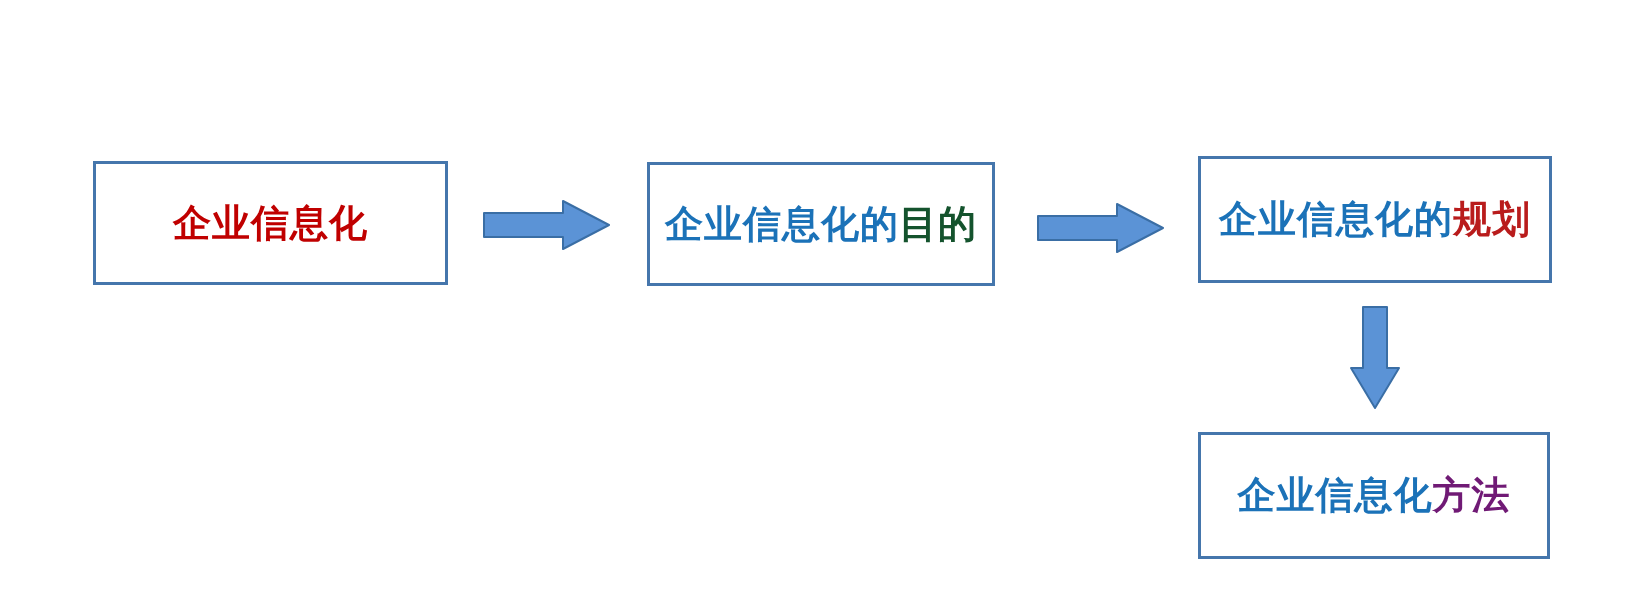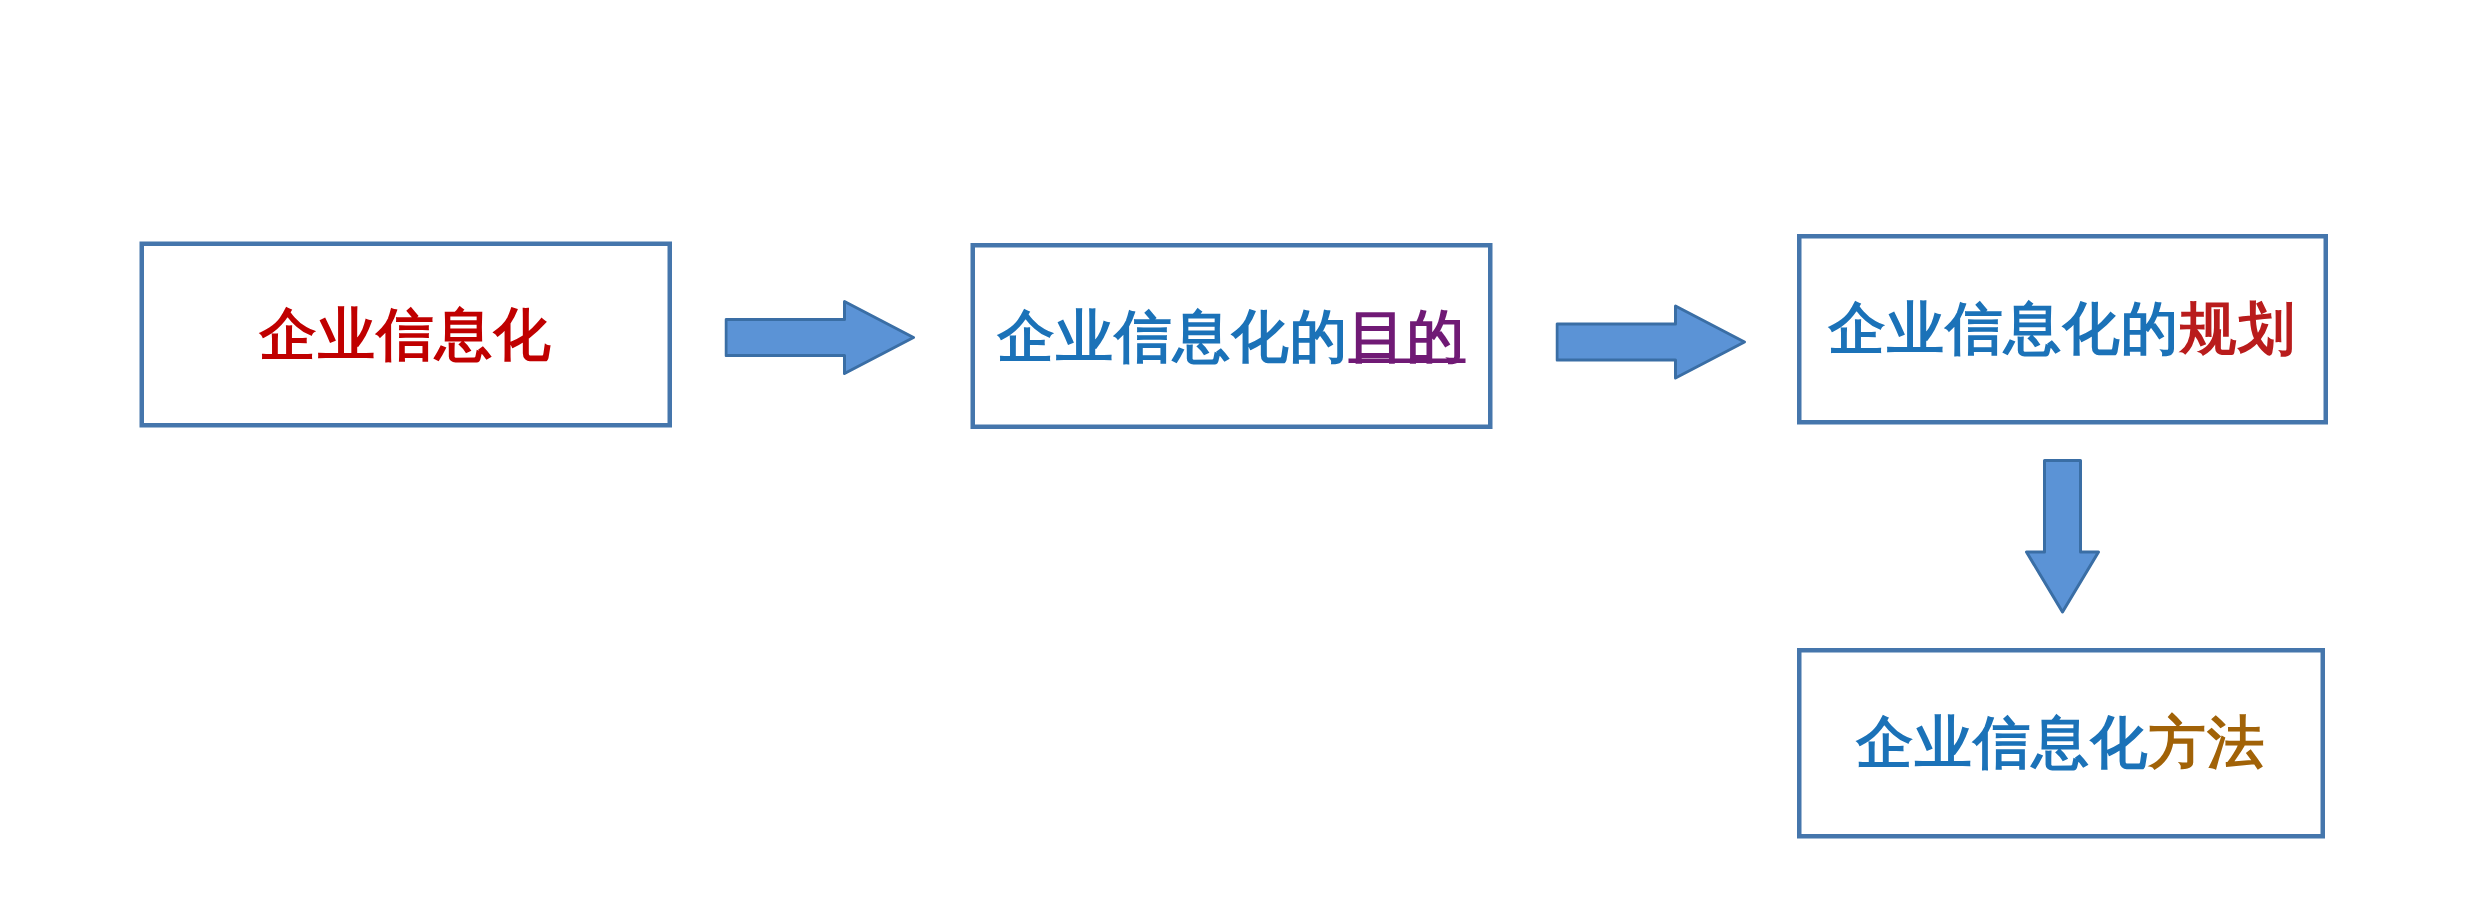--- a/index.html
+++ b/index.html
@@ -56,21 +56,21 @@
   </div>
 
   <div class="arrow" id="arrow-1">
     <svg width="128" height="52" viewBox="0 0 128 52">
       <polygon points="1,14 80,14 80,2 126,26 80,50 80,38 1,38"></polygon>
     </svg>
   </div>
 
   <div class="flow-box" id="box-purpose">
     <span class="seg" style="color: rgb(27, 114, 184);">企业信息化的</span>
-      <span class="seg" style="color: #701a75; text-decoration: underline;">目的</span>
+      <span class="seg" style="color: #14532d;">目的</span>
   </div>
 
   <div class="arrow" id="arrow-2">
     <svg width="128" height="52" viewBox="0 0 128 52">
       <polygon points="1,14 80,14 80,2 126,26 80,50 80,38 1,38"></polygon>
     </svg>
   </div>
 
   <div class="flow-box" id="box-planning">
     <span class="seg" style="color: rgb(27, 114, 184);">企业信息化的</span>
@@ -78,16 +78,16 @@
   </div>
 
   <div class="arrow" id="arrow-3">
     <svg width="52" height="104" viewBox="0 0 52 104">
       <polygon points="14,1 38,1 38,62 50,62 26,102 2,62 14,62"></polygon>
     </svg>
   </div>
 
   <div class="flow-box" id="box-methods">
     <span class="seg" style="color: rgb(27, 114, 184);">企业信息化</span>
-      <span class="seg" style="color: #a16207;">方法</span>
+      <span class="seg" style="color: #701a75;">方法</span>
   </div>
 
 </div>
 
 </body></html>

